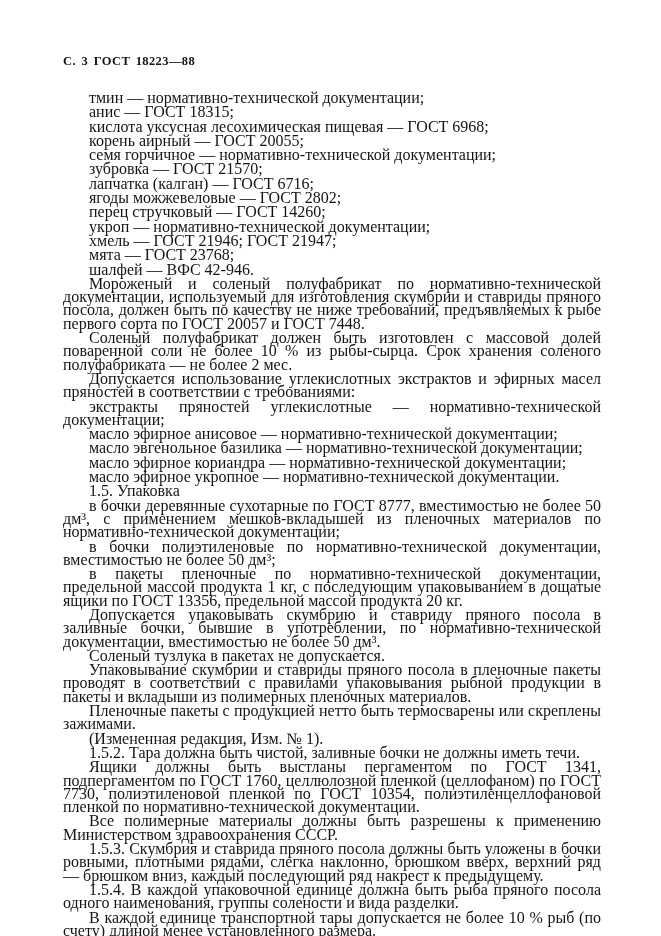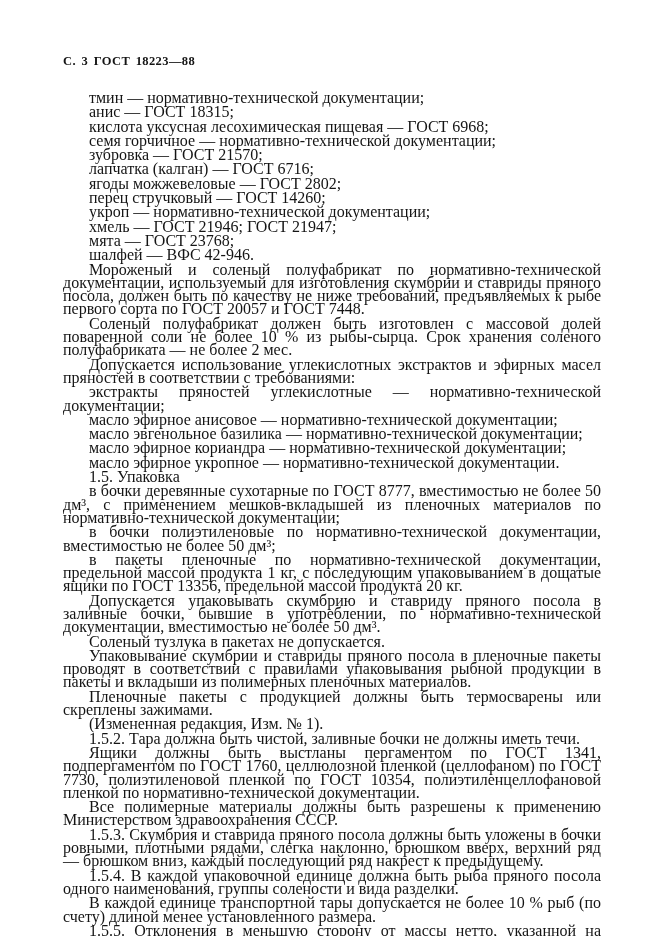--- a/index.html
+++ b/index.html
@@ -42,20 +42,21 @@
 </style>
 </head>
 <body>
 
 <div class="page">
   <div class="page-header">С. 3 ГОСТ 18223—88</div>
   <div class="doc-body">
       <p class="para">тмин — нормативно-технической документации;</p>
       <p class="para">анис — ГОСТ 18315;</p>
       <p class="para">кислота уксусная лесохимическая пищевая — ГОСТ 6968;</p>
+      <p class="para">корень аирный — ГОСТ 20055;</p>
       <p class="para">семя горчичное — нормативно-технической документации;</p>
       <p class="para">зубровка — ГОСТ 21570;</p>
       <p class="para">лапчатка (калган) — ГОСТ 6716;</p>
       <p class="para">ягоды можжевеловые — ГОСТ 2802;</p>
       <p class="para">перец стручковый — ГОСТ 14260;</p>
       <p class="para">укроп — нормативно-технической документации;</p>
       <p class="para">хмель — ГОСТ 21946; ГОСТ 21947;</p>
       <p class="para">мята — ГОСТ 23768;</p>
       <p class="para">шалфей — ВФС 42-946.</p>
       <p class="para">Мороженый и соленый полуфабрикат по нормативно-технической документации, используемый для изготовления скумбрии и ставриды пряного посола, должен быть по качеству не ниже требований, предъявляемых к рыбе первого сорта по ГОСТ 20057 и ГОСТ 7448.</p>
@@ -66,21 +67,21 @@
       <p class="para">масло эвгенольное базилика — нормативно-технической документации;</p>
       <p class="para">масло эфирное кориандра — нормативно-технической документации;</p>
       <p class="para">масло эфирное укропное — нормативно-технической документации.</p>
       <p class="para bold">1.5. Упаковка</p>
       <p class="para">в бочки деревянные сухотарные по ГОСТ 8777, вместимостью не более 50 дм³, с применением мешков-вкладышей из пленочных материалов по нормативно-технической документации;</p>
       <p class="para">в бочки полиэтиленовые по нормативно-технической документации, вместимостью не более 50 дм³;</p>
       <p class="para">в пакеты пленочные по нормативно-технической документации, предельной массой продукта 1 кг, с последующим упаковыванием в дощатые ящики по ГОСТ 13356, предельной массой продукта 20 кг.</p>
       <p class="para">Допускается упаковывать скумбрию и ставриду пряного посола в заливные бочки, бывшие в употреблении, по нормативно-технической документации, вместимостью не более 50 дм³.</p>
       <p class="para">Соленый тузлука в пакетах не допускается.</p>
       <p class="para">Упаковывание скумбрии и ставриды пряного посола в пленочные пакеты проводят в соответствии с правилами упаковывания рыбной продукции в пакеты и вкладыши из полимерных пленочных материалов.</p>
-      <p class="para">Пленочные пакеты с продукцией должны быть термосварены или скреплены зажимами.</p>
+      <p class="para">Пленочные пакеты с продукцией нетто быть термосварены или скреплены зажимами.</p>
       <p class="para bold">(Измененная редакция, Изм. № 1).</p>
       <p class="para">1.5.2. Тара должна быть чистой, заливные бочки не должны иметь течи.</p>
       <p class="para">Ящики должны быть выстланы пергаментом по ГОСТ 1341, подпергаментом по ГОСТ 1760, целлюлозной пленкой (целлофаном) по ГОСТ 7730, полиэтиленовой пленкой по ГОСТ 10354, полиэтиленцеллофановой пленкой по нормативно-технической документации.</p>
       <p class="para">Все полимерные материалы должны быть разрешены к применению Министерством здравоохранения СССР.</p>
       <p class="para">1.5.3. Скумбрия и ставрида пряного посола должны быть уложены в бочки ровными, плотными рядами, слегка наклонно, брюшком вверх, верхний ряд — брюшком вниз, каждый последующий ряд накрест к предыдущему.</p>
       <p class="para">1.5.4. В каждой упаковочной единице должна быть рыба пряного посола одного наименования, группы солености и вида разделки.</p>
       <p class="para">В каждой единице транспортной тары допускается не более 10 % рыб (по счету) длиной менее установленного размера.</p>
       <p class="para">1.5.5. Отклонения в меньшую сторону от массы нетто, указанной на потребительской таре, не допускаются.</p>
     </div>
 </div>

